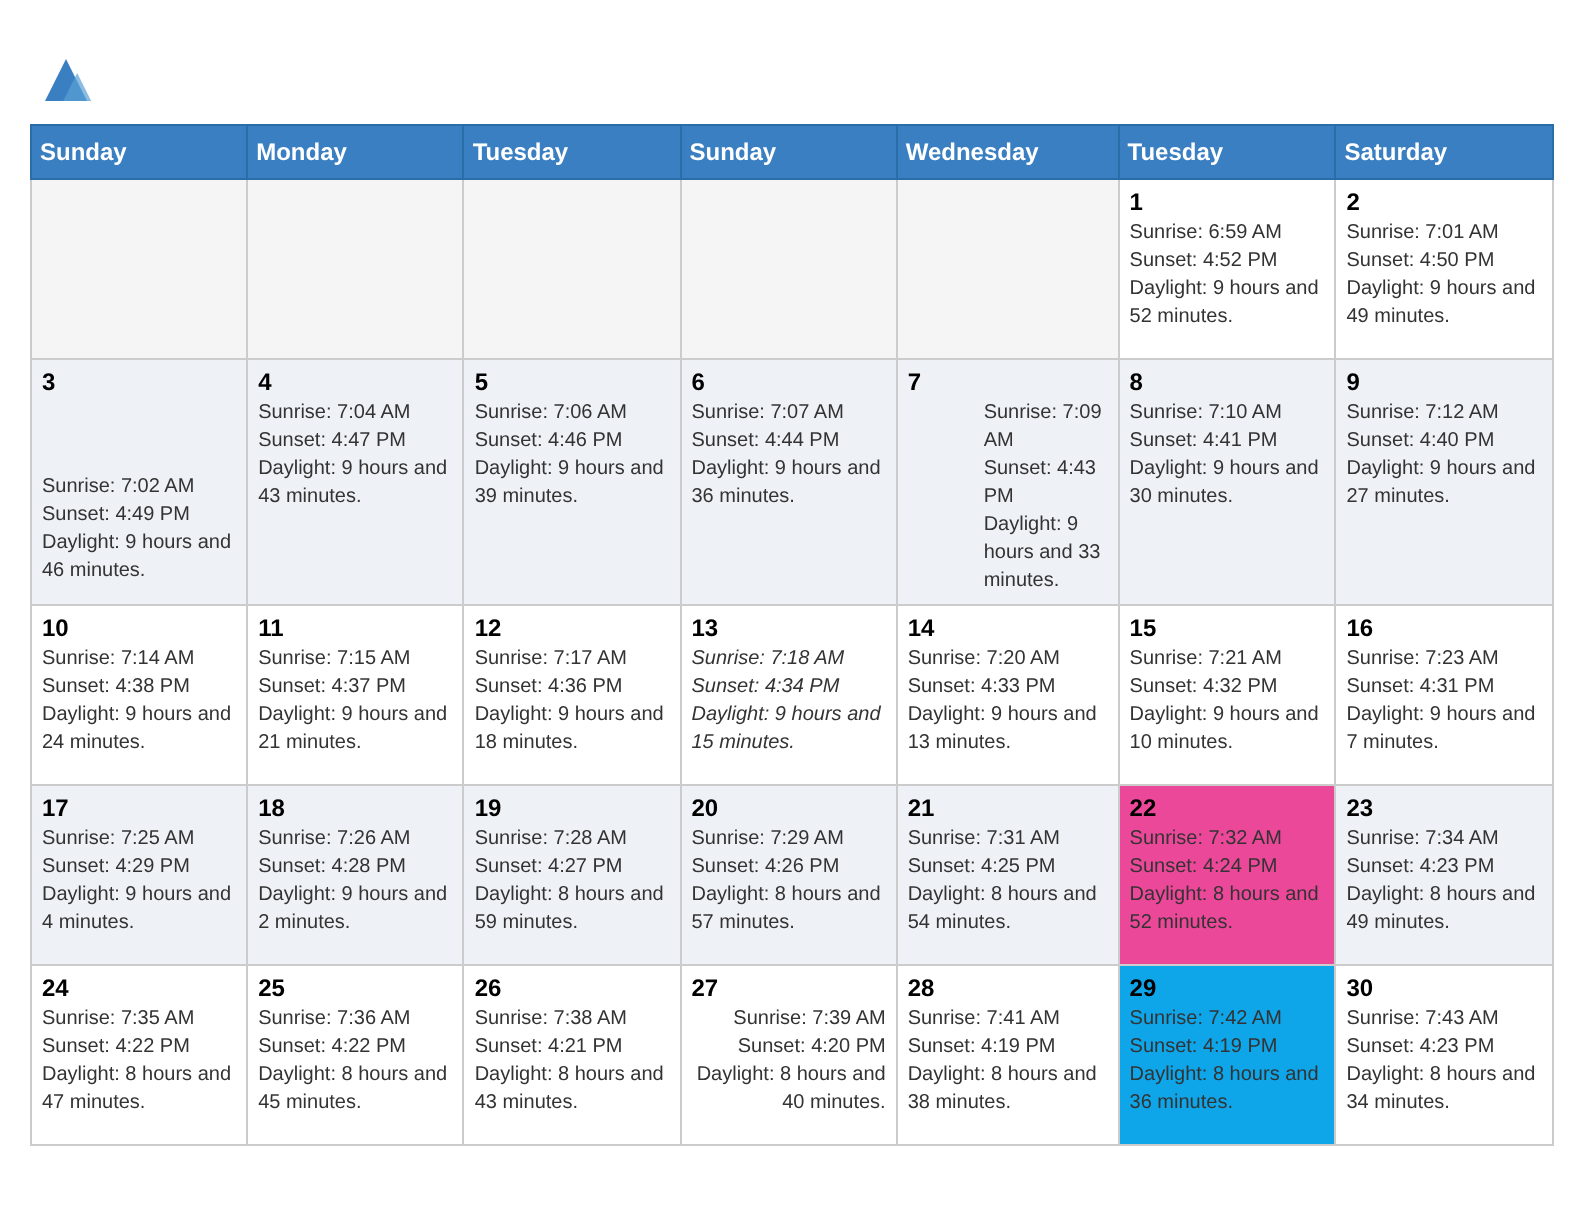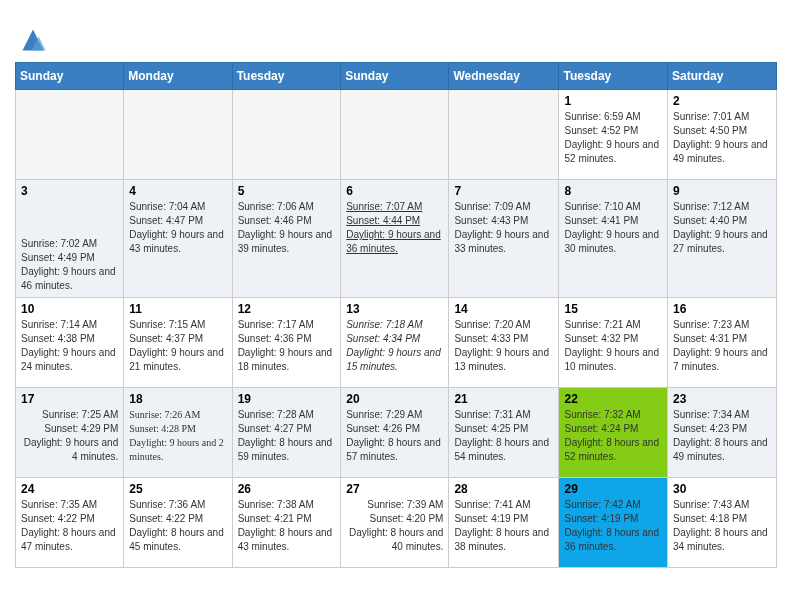--- a/index.html
+++ b/index.html
@@ -168,27 +168,27 @@
 Daylight: 9 hours and 43 minutes.</div>
           </td>
           <td style="background: rgb(238, 242, 247);">
             <span class="day-num">5</span>
             <div class="day-info" style="white-space: pre-line;">Sunrise: 7:06 AM
 Sunset: 4:46 PM
 Daylight: 9 hours and 39 minutes.</div>
           </td>
           <td style="background: rgb(238, 242, 247);">
             <span class="day-num">6</span>
-            <div class="day-info" style="white-space: pre-line; text-decoration: underline;">Sunrise: 7:07 AM
+            <div class="day-info" style="white-space: pre-line;">Sunrise: 7:07 AM
 Sunset: 4:44 PM
 Daylight: 9 hours and 36 minutes.</div>
           </td>
           <td style="background: rgb(238, 242, 247);">
             <span class="day-num">7</span>
-            <div class="day-info" style="white-space: pre-line;">Sunrise: 7:09 AM
+            <div class="day-info" style="white-space: pre-line; margin-left: 38px;">Sunrise: 7:09 AM
 Sunset: 4:43 PM
 Daylight: 9 hours and 33 minutes.</div>
           </td>
           <td style="background: rgb(238, 242, 247);">
             <span class="day-num">8</span>
             <div class="day-info" style="white-space: pre-line;">Sunrise: 7:10 AM
 Sunset: 4:41 PM
 Daylight: 9 hours and 30 minutes.</div>
           </td>
           <td style="background: rgb(238, 242, 247);">
@@ -238,27 +238,27 @@
           <td style="background: rgb(255, 255, 255);">
             <span class="day-num">16</span>
             <div class="day-info" style="white-space: pre-line;">Sunrise: 7:23 AM
 Sunset: 4:31 PM
 Daylight: 9 hours and 7 minutes.</div>
           </td>
         </tr>
         <tr>
           <td style="background: rgb(238, 242, 247);">
             <span class="day-num">17</span>
-            <div class="day-info" style="white-space: pre-line; text-align: right;">Sunrise: 7:25 AM
+            <div class="day-info" style="white-space: pre-line;">Sunrise: 7:25 AM
 Sunset: 4:29 PM
 Daylight: 9 hours and 4 minutes.</div>
           </td>
           <td style="background: rgb(238, 242, 247);">
             <span class="day-num">18</span>
-            <div class="day-info" style="white-space: pre-line; font-family: Liberation Serif, serif;">Sunrise: 7:26 AM
+            <div class="day-info" style="white-space: pre-line;">Sunrise: 7:26 AM
 Sunset: 4:28 PM
 Daylight: 9 hours and 2 minutes.</div>
           </td>
           <td style="background: rgb(238, 242, 247);">
             <span class="day-num">19</span>
             <div class="day-info" style="white-space: pre-line;">Sunrise: 7:28 AM
 Sunset: 4:27 PM
 Daylight: 8 hours and 59 minutes.</div>
           </td>
           <td style="background: rgb(238, 242, 247);">
@@ -266,21 +266,21 @@
             <div class="day-info" style="white-space: pre-line;">Sunrise: 7:29 AM
 Sunset: 4:26 PM
 Daylight: 8 hours and 57 minutes.</div>
           </td>
           <td style="background: rgb(238, 242, 247);">
             <span class="day-num">21</span>
             <div class="day-info" style="white-space: pre-line;">Sunrise: 7:31 AM
 Sunset: 4:25 PM
 Daylight: 8 hours and 54 minutes.</div>
           </td>
-          <td style="background: #84cc16;">
+          <td style="background: #ec4899;">
             <span class="day-num">22</span>
             <div class="day-info" style="white-space: pre-line;">Sunrise: 7:32 AM
 Sunset: 4:24 PM
 Daylight: 8 hours and 52 minutes.</div>
           </td>
           <td style="background: rgb(238, 242, 247);">
             <span class="day-num">23</span>
             <div class="day-info" style="white-space: pre-line;">Sunrise: 7:34 AM
 Sunset: 4:23 PM
 Daylight: 8 hours and 49 minutes.</div>
@@ -319,19 +319,19 @@
           </td>
           <td style="background: #0ea5e9;">
             <span class="day-num">29</span>
             <div class="day-info" style="white-space: pre-line;">Sunrise: 7:42 AM
 Sunset: 4:19 PM
 Daylight: 8 hours and 36 minutes.</div>
           </td>
           <td style="background: rgb(255, 255, 255);">
             <span class="day-num">30</span>
             <div class="day-info" style="white-space: pre-line;">Sunrise: 7:43 AM
-Sunset: 4:18 PM
+Sunset: 4:23 PM
 Daylight: 8 hours and 34 minutes.</div>
           </td>
         </tr>
       </tbody>
   </table>
 </div>
 
 </body></html>

